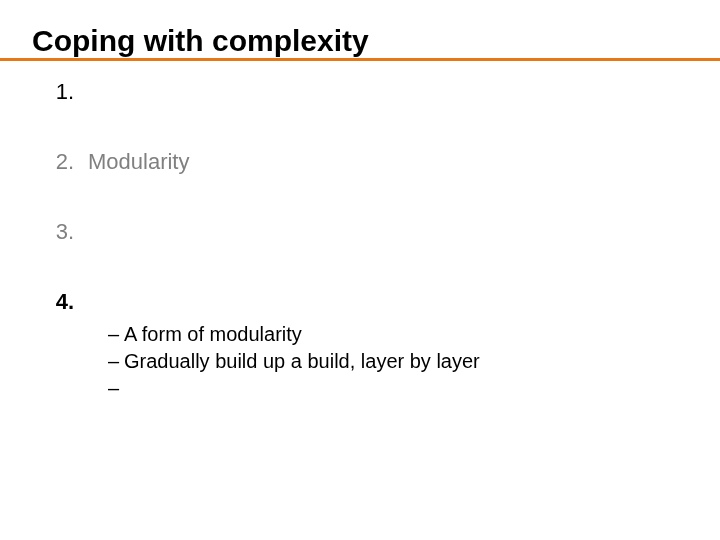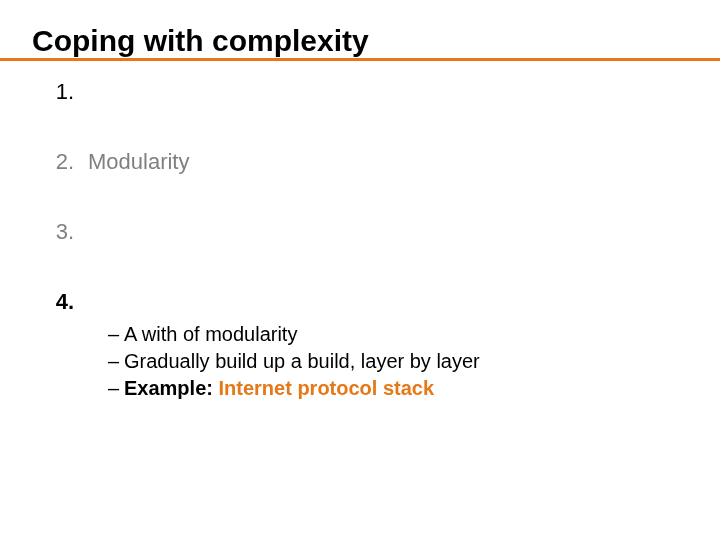--- a/index.html
+++ b/index.html
@@ -47,29 +47,26 @@
       </div>
     </div>
 
     <div class="item last">
       <div class="row bold">
         <span class="num">4.</span>
       </div>
       <div class="sublist">
         <div class="subrow">
           <span class="dash">–</span>
-          <span>A with of modularity</span>
+          <span>A form of modularity</span>
         </div>
         <div class="subrow">
           <span class="dash">–</span>
           <span>Gradually build up a build, layer by layer</span>
         </div>
         <div class="subrow">
           <span class="dash">–</span>
-          <span>
-            <span class="bold">Example: </span><span class="accent">Internet protocol stack</span>
-          </span>
         </div>
       </div>
     </div>
 
   </div>
 </div>
 
 </body></html>

